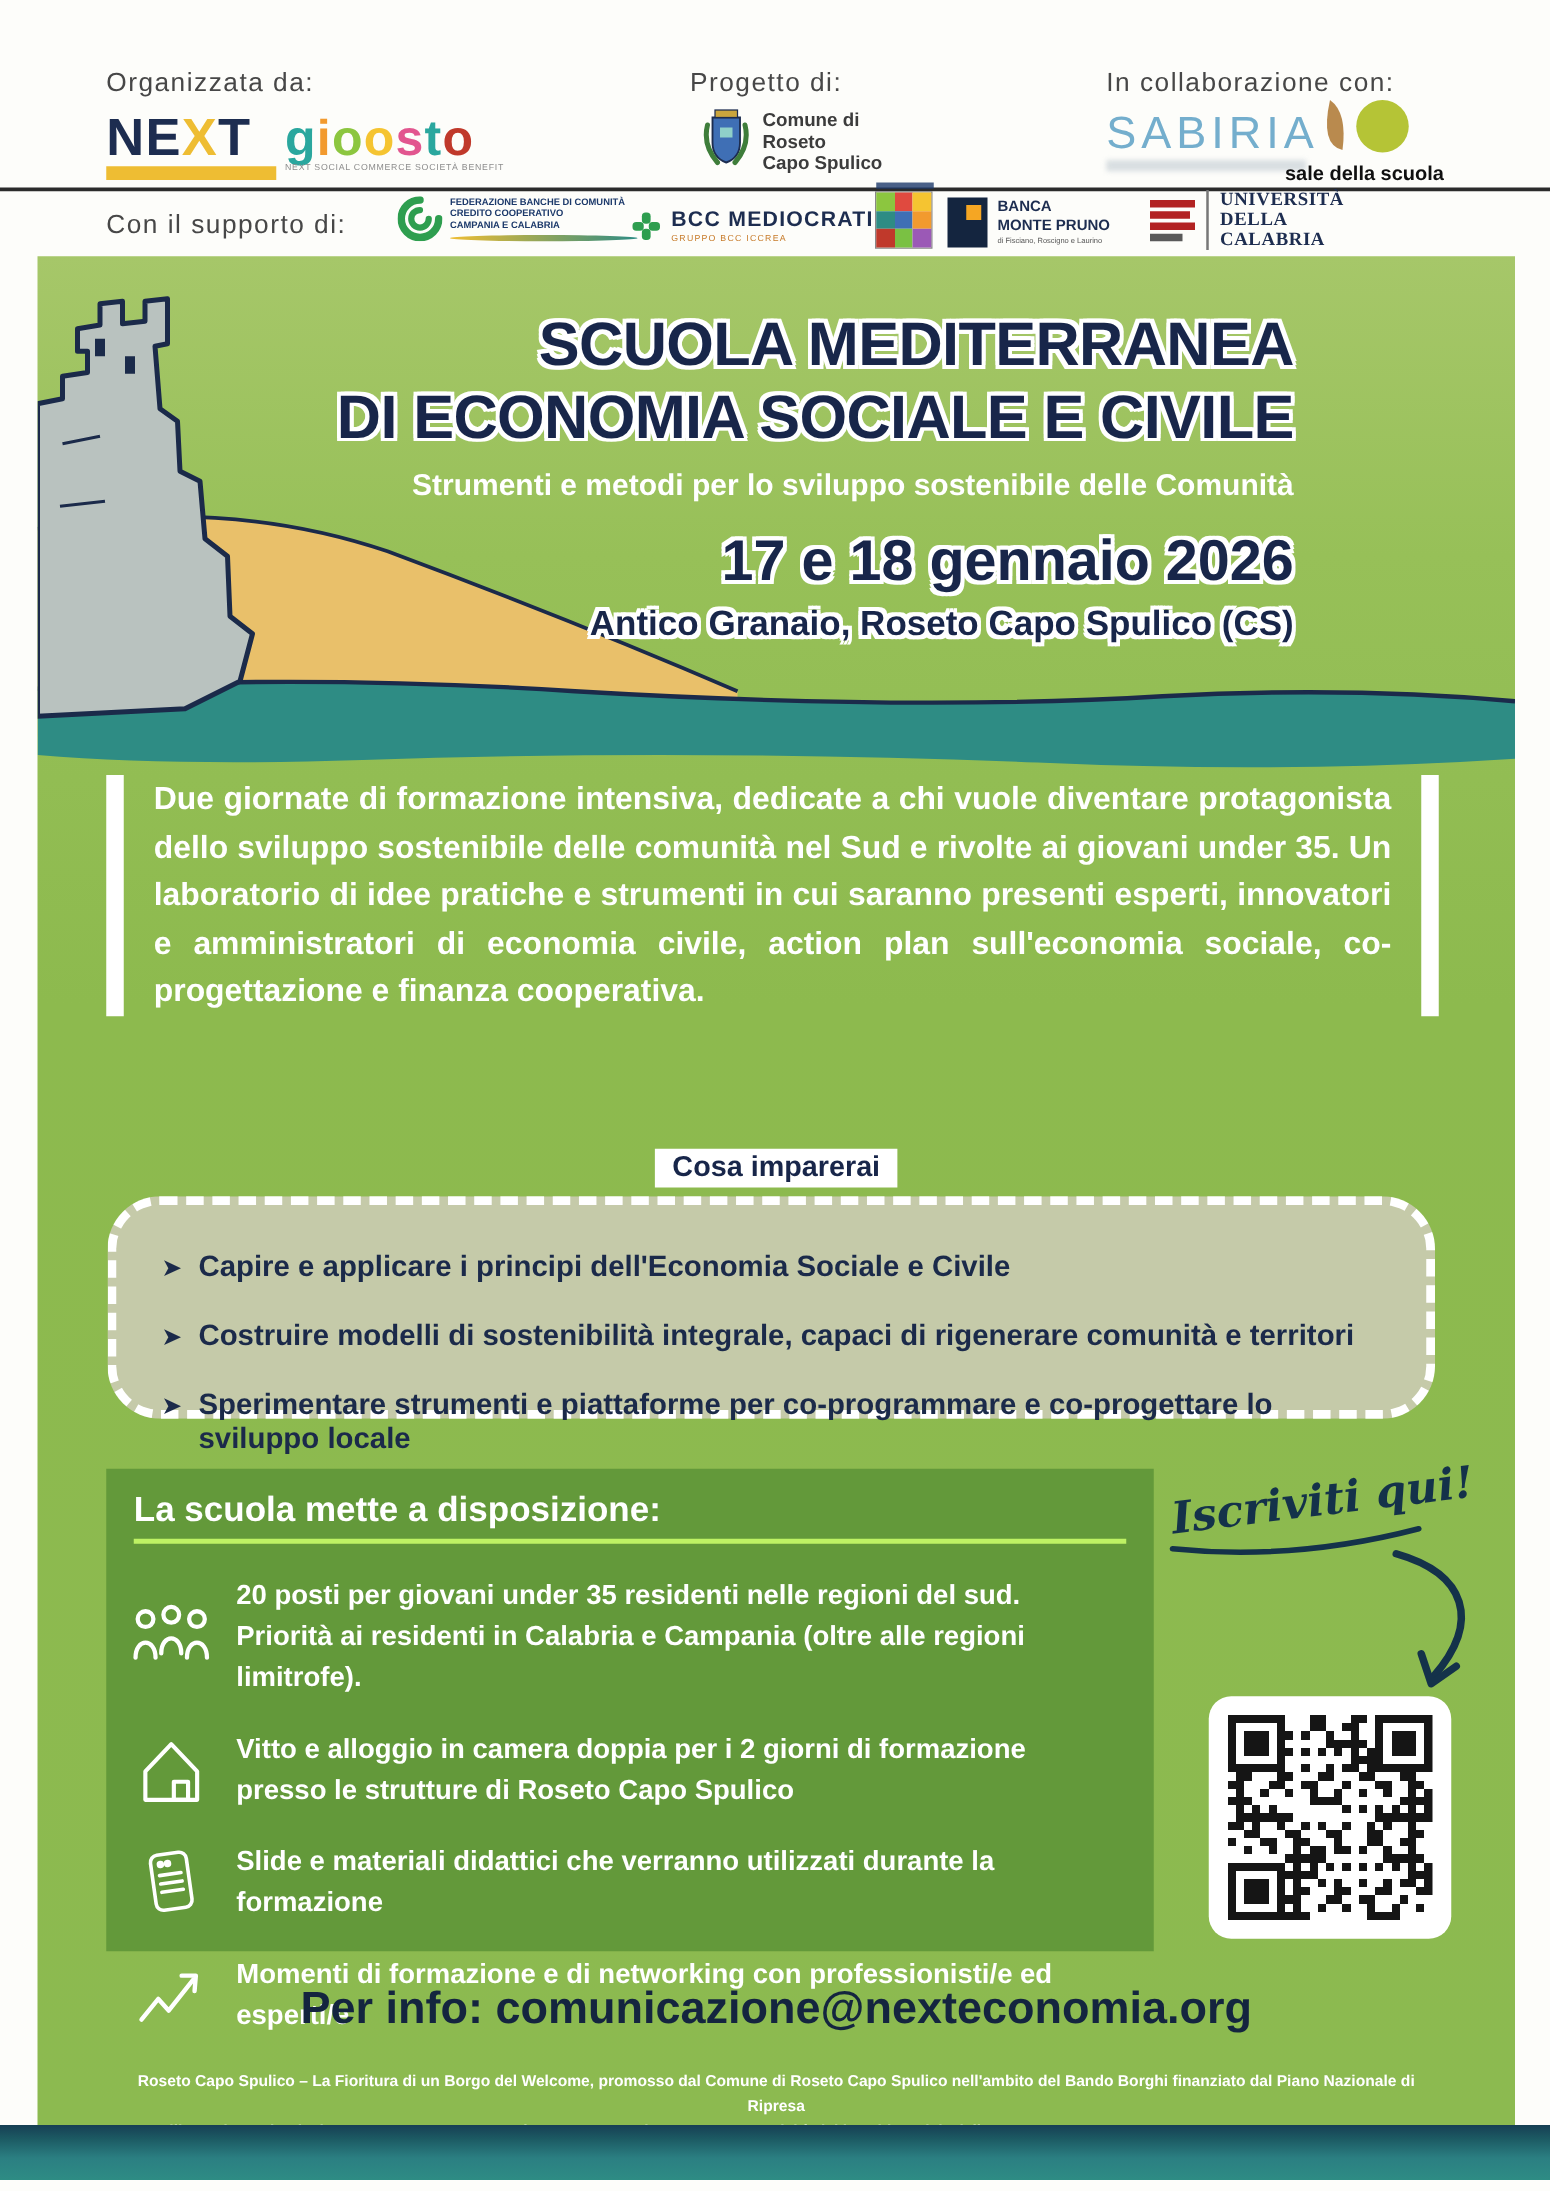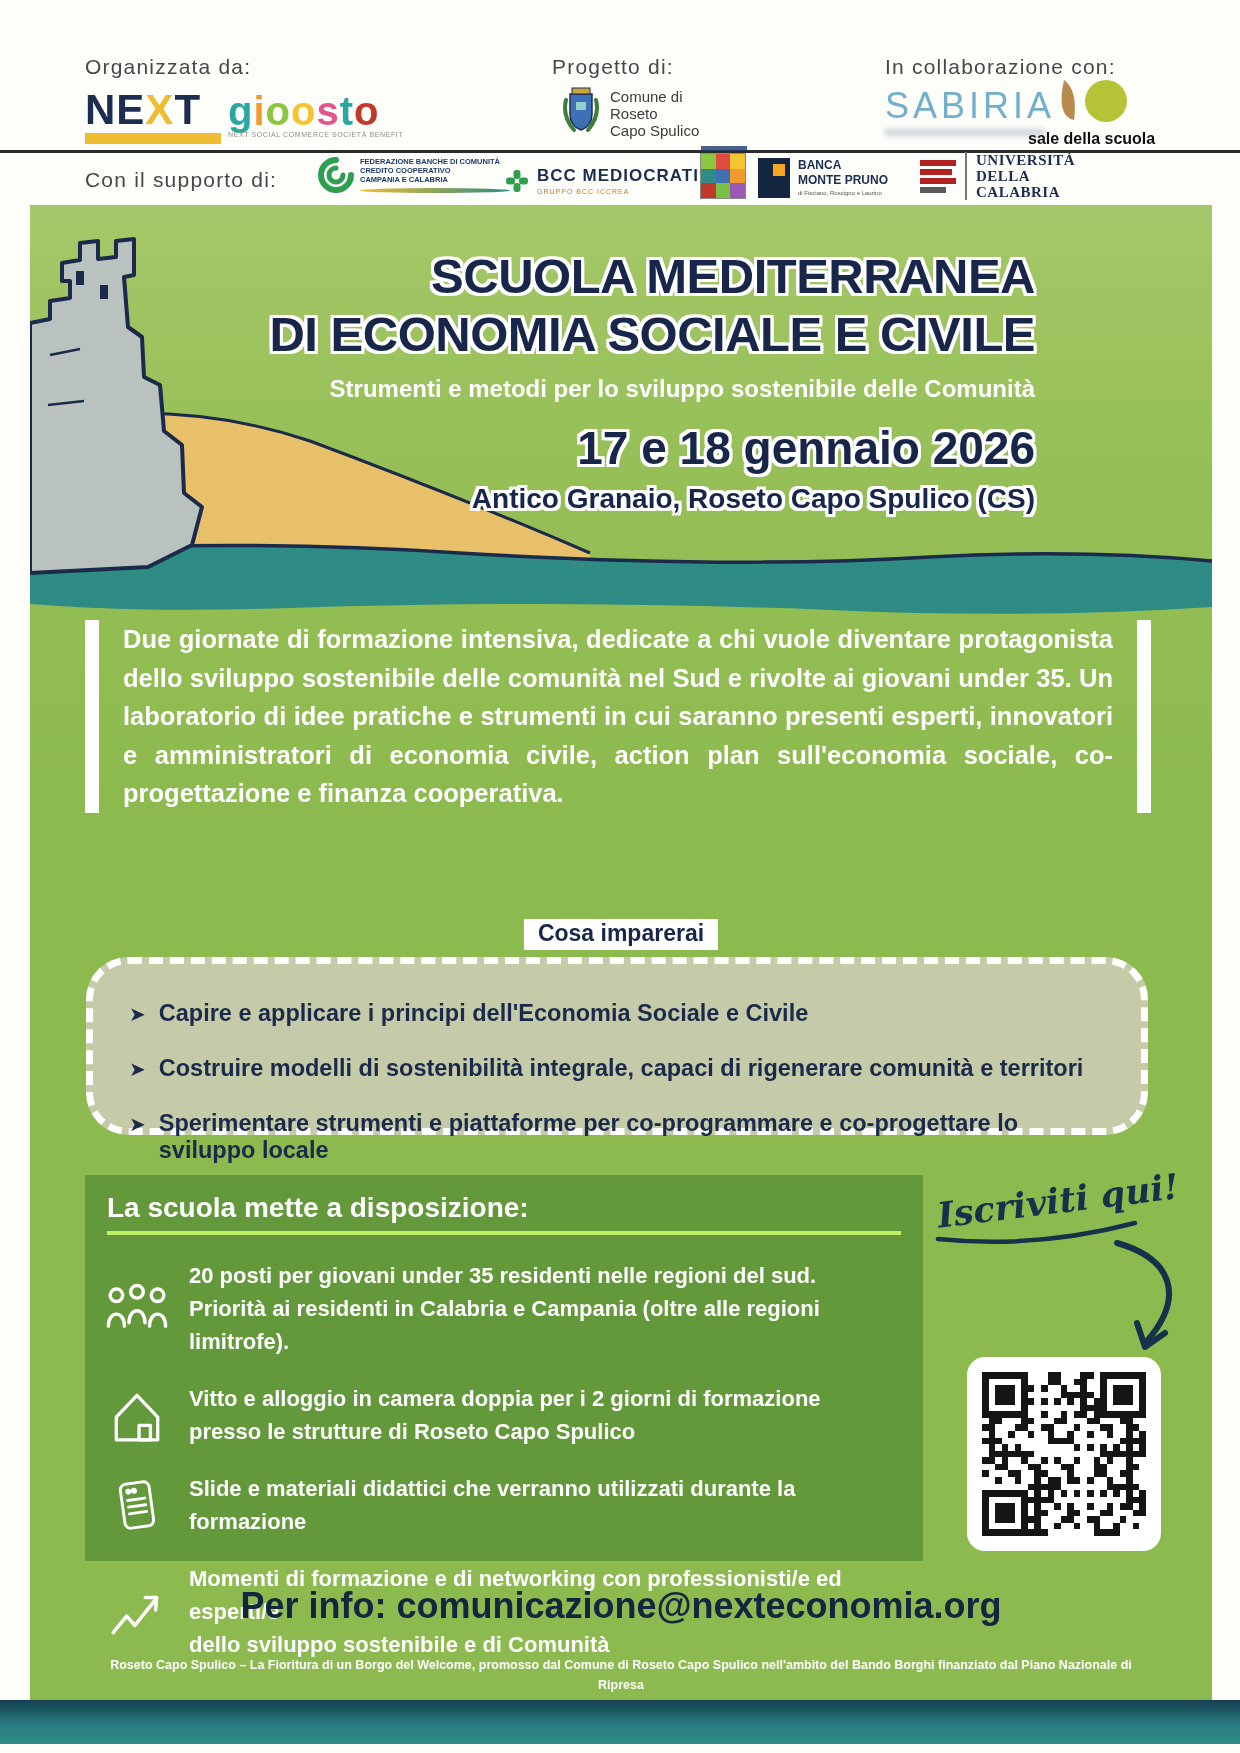--- a/index.html
+++ b/index.html
@@ -13,21 +13,21 @@
   .next-word { font-size:42px; font-weight:800; color:#1d2d50; letter-spacing:1px; line-height:40px; }
   .next-x { color:#eebd33; }
   .next-bar { width:136px; height:11px; background:#eebd33; margin-top:3px; }
   .gioosto-logo { position:absolute; left:228px; top:92px; }
   .gioosto-word { font-size:40px; font-weight:700; line-height:38px; letter-spacing:1px; }
   .gioosto-word span:nth-child(1){color:#2aa79e;} .gioosto-word span:nth-child(2){color:#f29a2e;}
   .gioosto-word span:nth-child(3){color:#8cc63f;} .gioosto-word span:nth-child(4){color:#f5c431;}
   .gioosto-word span:nth-child(5){color:#e2568f;} .gioosto-word span:nth-child(6){color:#2aa79e;}
   .gioosto-word span:nth-child(7){color:#c0392b;}
   .gioosto-tagline { font-size:7px; color:#8d8d8d; letter-spacing:.6px; margin-top:1px; }
-  .comune-block { position:absolute; left:562px; top:86px; display:flex; gap:10px; }
+  .comune-block { position:absolute; left:562px; top:86px; display:flex; gap:10px;font-weight:bold; }
   .comune-text { font-size:15px; color:#3c3c3c; line-height:17px; padding-top:2px; }
   .collab-block { position:absolute; left:885px; top:88px; }
   .sabiria-word { font-size:36px; font-weight:300; color:#74aecd; letter-spacing:4px; line-height:36px; }
   .sabiria-smudge { width:160px; height:9px; background:#ccd4d9; filter:blur(2px); opacity:.75; margin-top:4px; }
   .sdt-block { position:absolute; left:1028px; top:76px; text-align:center; }
   .sdt-label { font-size:16px; font-weight:700; color:#101010; margin-top:2px; }
   .hdr-divider { position:absolute; left:0; top:150px; width:1240px; height:3px; background:#2b2b2b; }
   .fed-logo { position:absolute; left:318px; top:157px; display:flex; gap:6px; align-items:flex-start; }
   .fed-text { font-size:7.5px; font-weight:700; color:#1d3a6b; line-height:9px; width:160px; }
   .fed-swoosh { width:150px; height:5px; margin-top:4px; border-radius:50%;
@@ -330,21 +330,20 @@
 
         <div class="offer-item">
           <div class="offer-icon">
             <svg width="58" height="54" viewBox="0 0 56 52" fill="none" stroke="#fff" stroke-width="3.4" stroke-linecap="round" stroke-linejoin="round">
               <path d="M5,46 L18,30 L26,39 L45,15"></path>
               <path d="M36,12 L47,12 L46,24"></path>
             </svg>
           </div>
           <div class="offer-lines">
             <div>Momenti di formazione e di networking con professionisti/e ed esperti/e</div>
-            <div>dello sviluppo sostenibile e di Comunità</div>
           </div>
         </div>
 
       </div>
     </div>
 
     <div class="enroll">Iscriviti qui!</div>
     <svg class="enroll-swash" width="220" height="30" viewBox="0 0 220 30">
       <path d="M8,22 Q105,32 205,6" fill="none" stroke="#14324a" stroke-width="4.5" stroke-linecap="round"></path>
     </svg>

